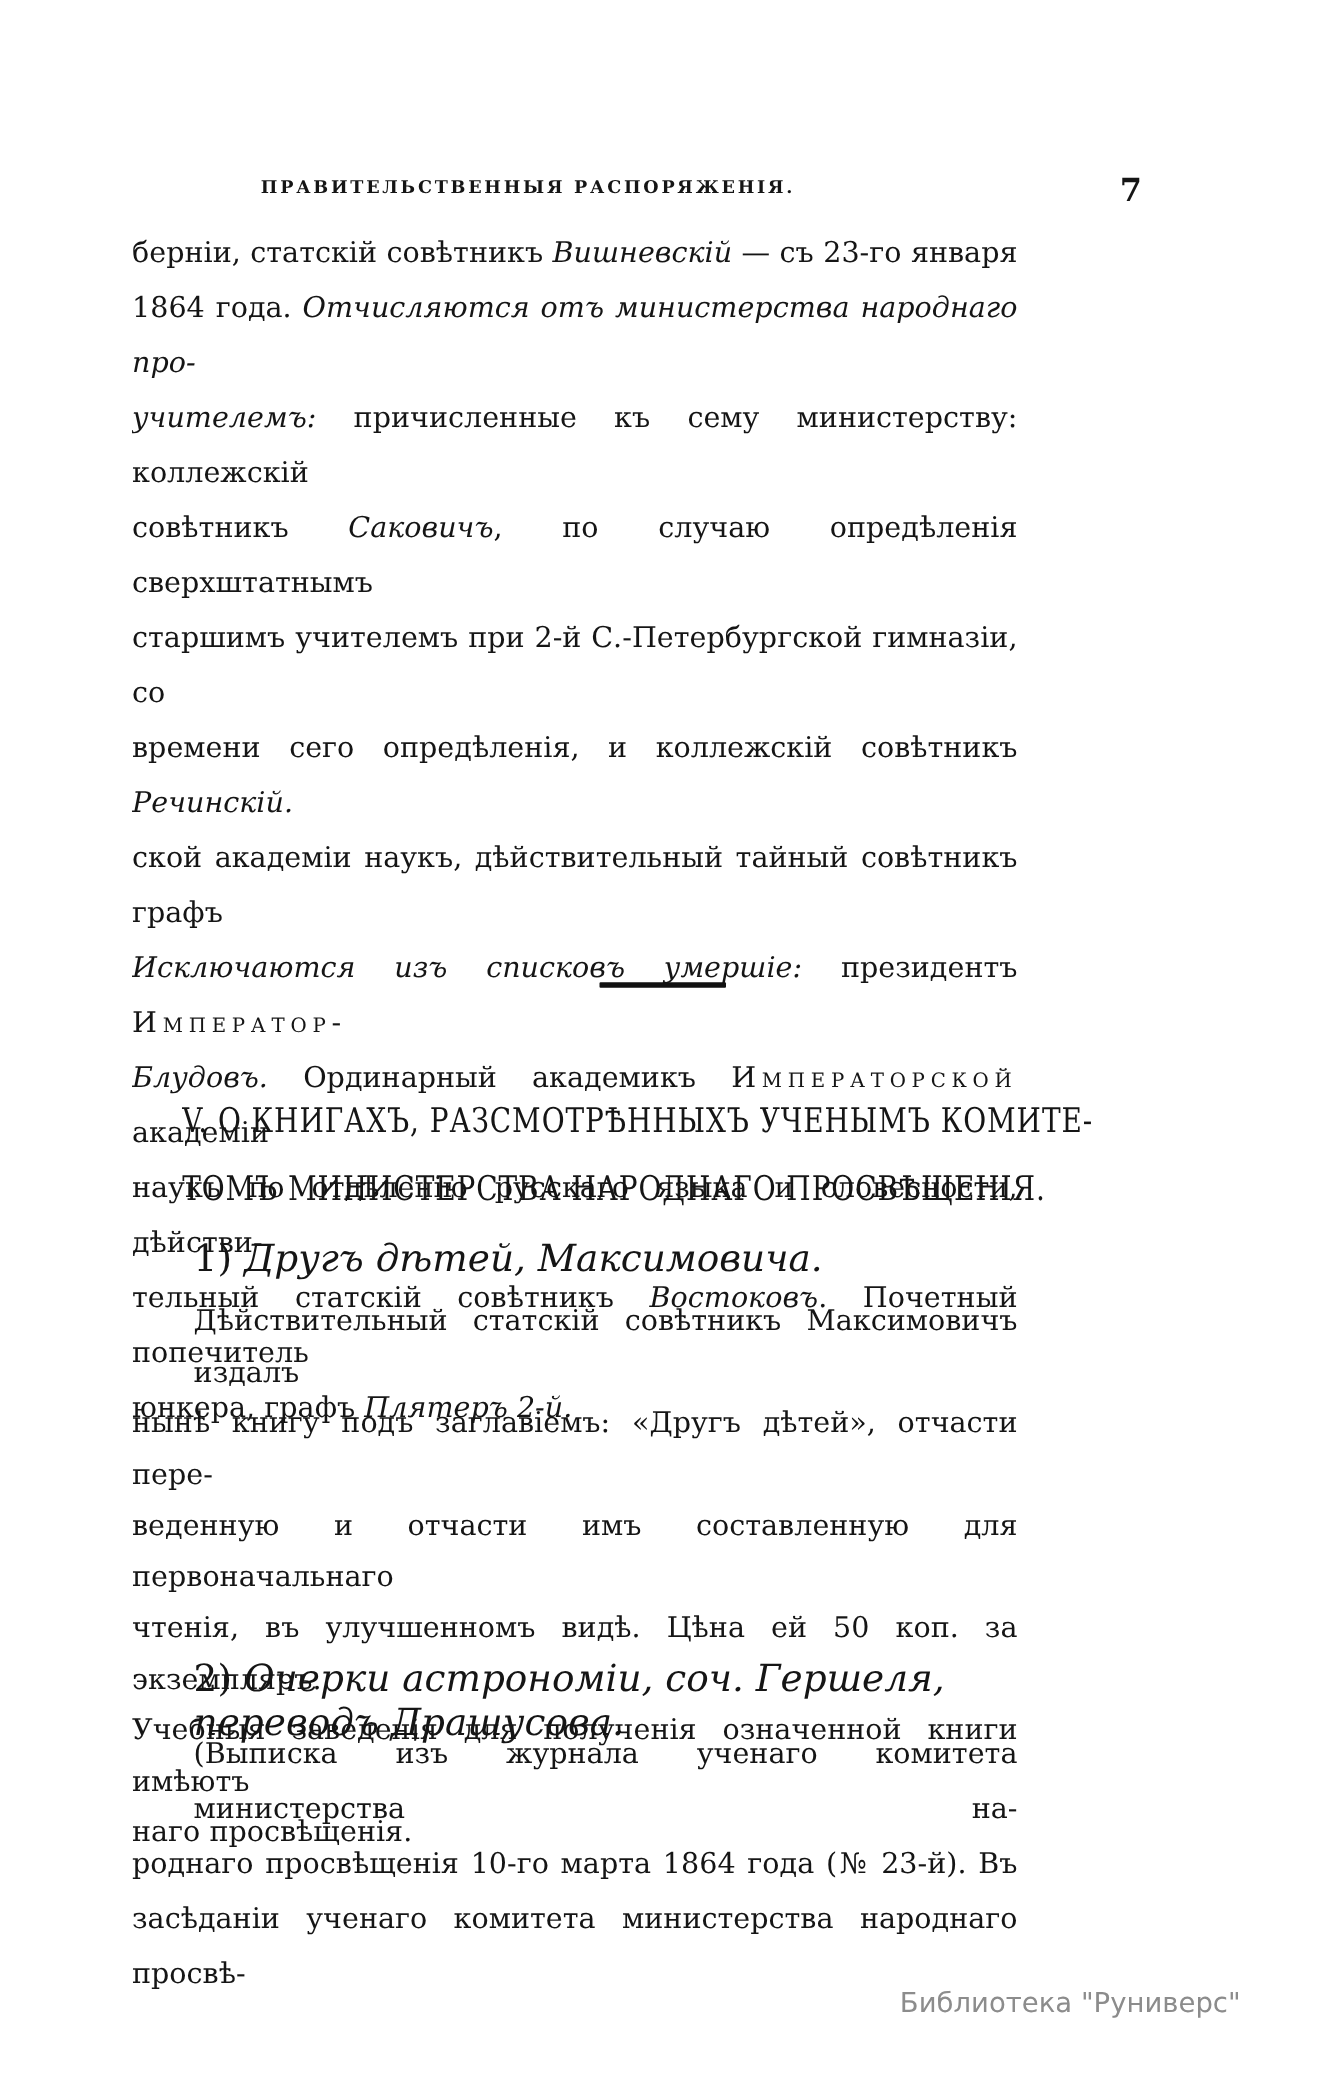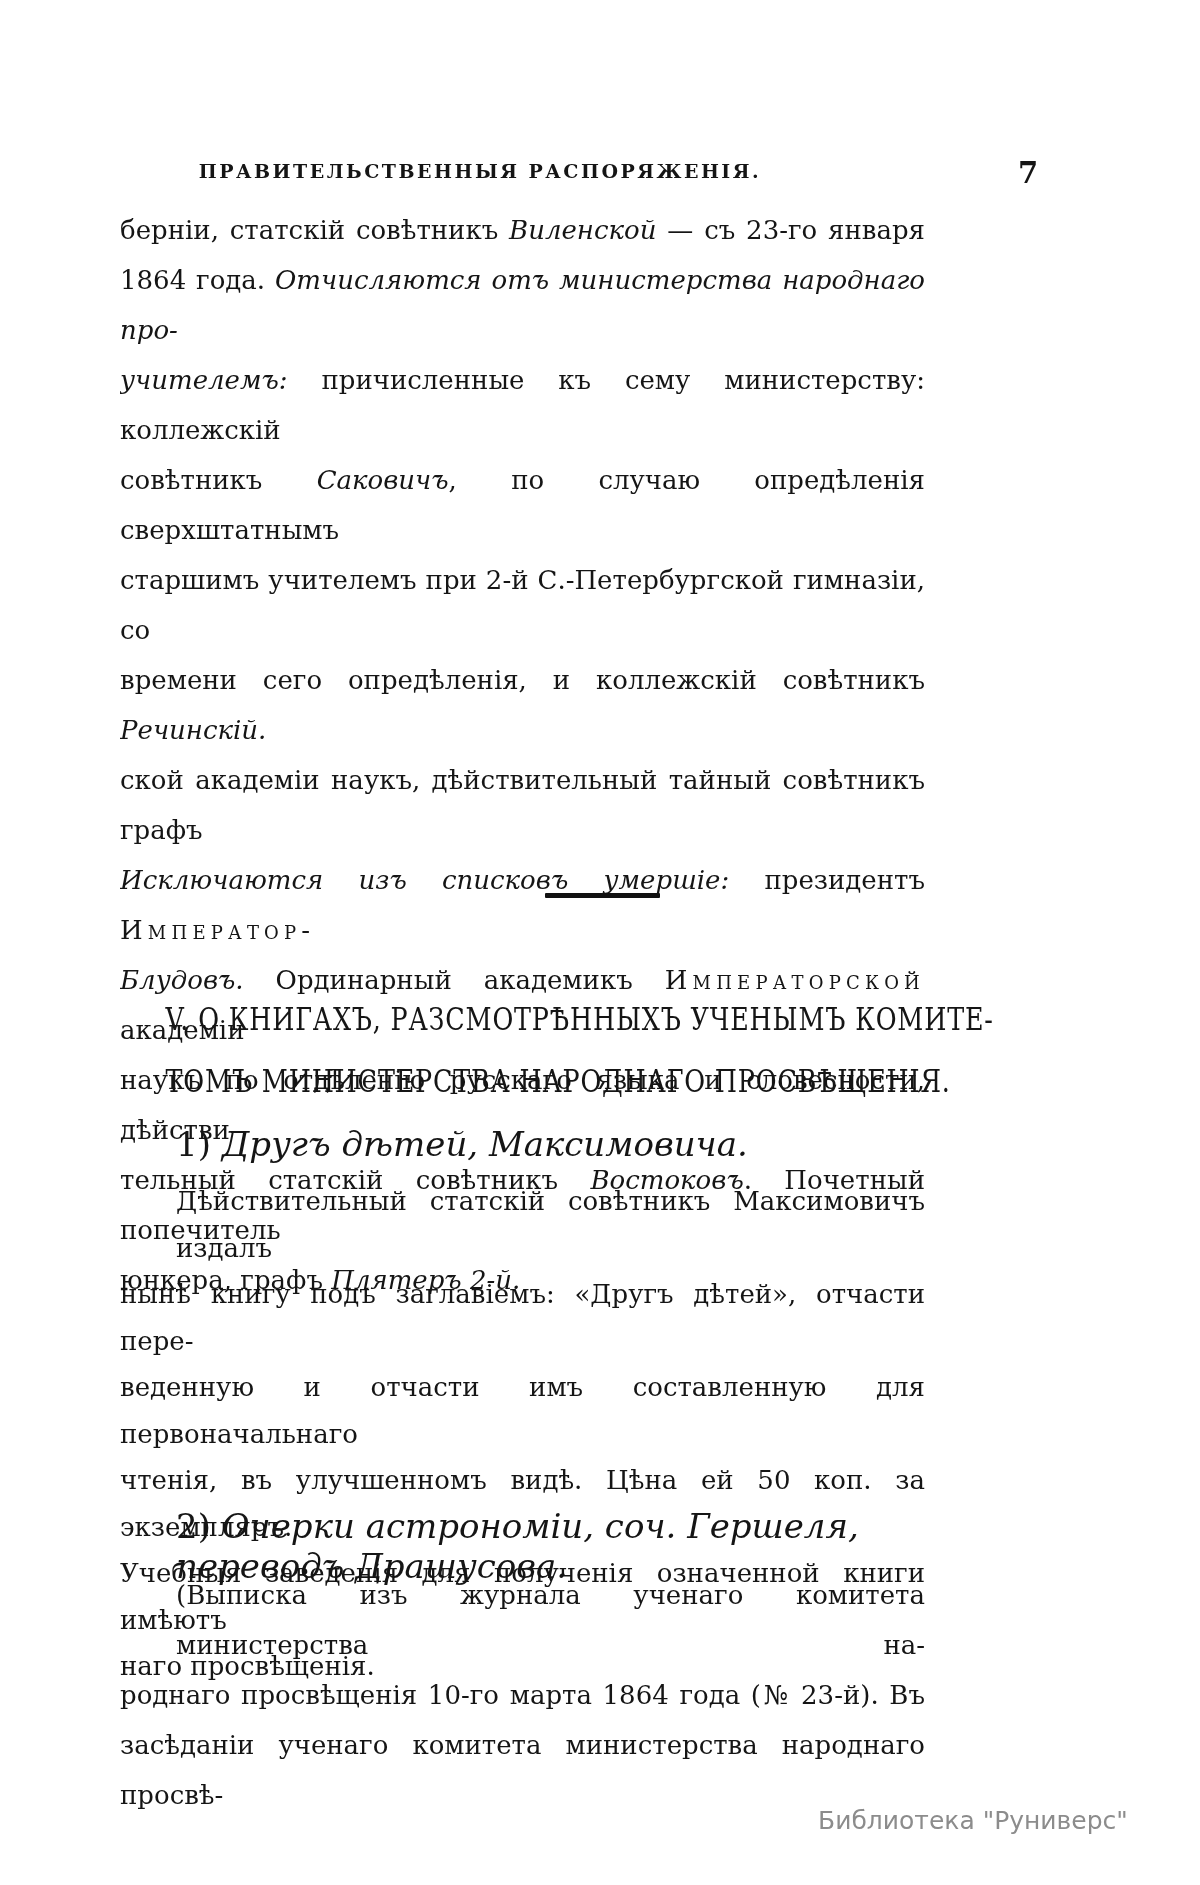--- a/index.html
+++ b/index.html
@@ -10,21 +10,21 @@
     background: #ffffff;
     font-family: "DejaVu Serif", serif;
     color: #151515;
     overflow: hidden;
   }
   .running {
     position: absolute;
     left: 120px; top: 160px;
     width: 720px;
     text-align: center;
-    font-size: 19px;
+    font-size: 16px;
     font-weight: bold;
     letter-spacing: 2.5px;
   }
   .pagenum {
     position: absolute;
     left: 1018px; top: 156px;
     font-size: 29px;
     font-weight: bold;
   }
   .para {
@@ -85,21 +85,21 @@
 </head>
 <body>
 
 <div class="page">
 
   <div class="running">ПРАВИТЕЛЬСТВЕННЫЯ РАСПОРЯЖЕНІЯ.</div>
 
   <div class="pagenum">7</div>
 
   <div class="para para1">
-      <div class="tline just"><span>берніи, статскій совѣтникъ </span><span class="s-i">Виленской</span><span> — съ 23-го января</span></div>
+      <div class="tline just"><span>берніи, статскій совѣтникъ </span><span class="s-i">Вишневскій</span><span> — съ 23-го января</span></div>
       <div class="tline just"><span>1864 года. </span><span class="s-i">Отчисляются отъ министерства народнаго про-</span></div>
       <div class="tline just"><span class="s-i">учителемъ:</span><span> причисленные къ сему министерству: коллежскій</span></div>
       <div class="tline just"><span>совѣтникъ </span><span class="s-i">Саковичъ</span><span>, по случаю опредѣленія сверхштатнымъ</span></div>
       <div class="tline just"><span>старшимъ учителемъ при 2-й С.-Петербургской гимназіи, со</span></div>
       <div class="tline just"><span>времени сего опредѣленія, и коллежскій совѣтникъ </span><span class="s-i">Речинскій.</span></div>
       <div class="tline just"><span>ской академіи наукъ, дѣйствительный тайный совѣтникъ графъ</span></div>
       <div class="tline just"><span class="s-i">Исключаются изъ списковъ умершіе:</span><span> президентъ </span><span class="s-sp">Император-</span></div>
       <div class="tline just"><span class="s-i">Блудовъ.</span><span> Ординарный академикъ </span><span class="s-sp">Императорской</span><span> академіи</span></div>
       <div class="tline just"><span>наукъ по отдѣленію русскаго языка и словесности, дѣйстви-</span></div>
       <div class="tline just"><span>тельный статскій совѣтникъ </span><span class="s-i">Востоковъ</span><span>. Почетный попечитель</span></div>

